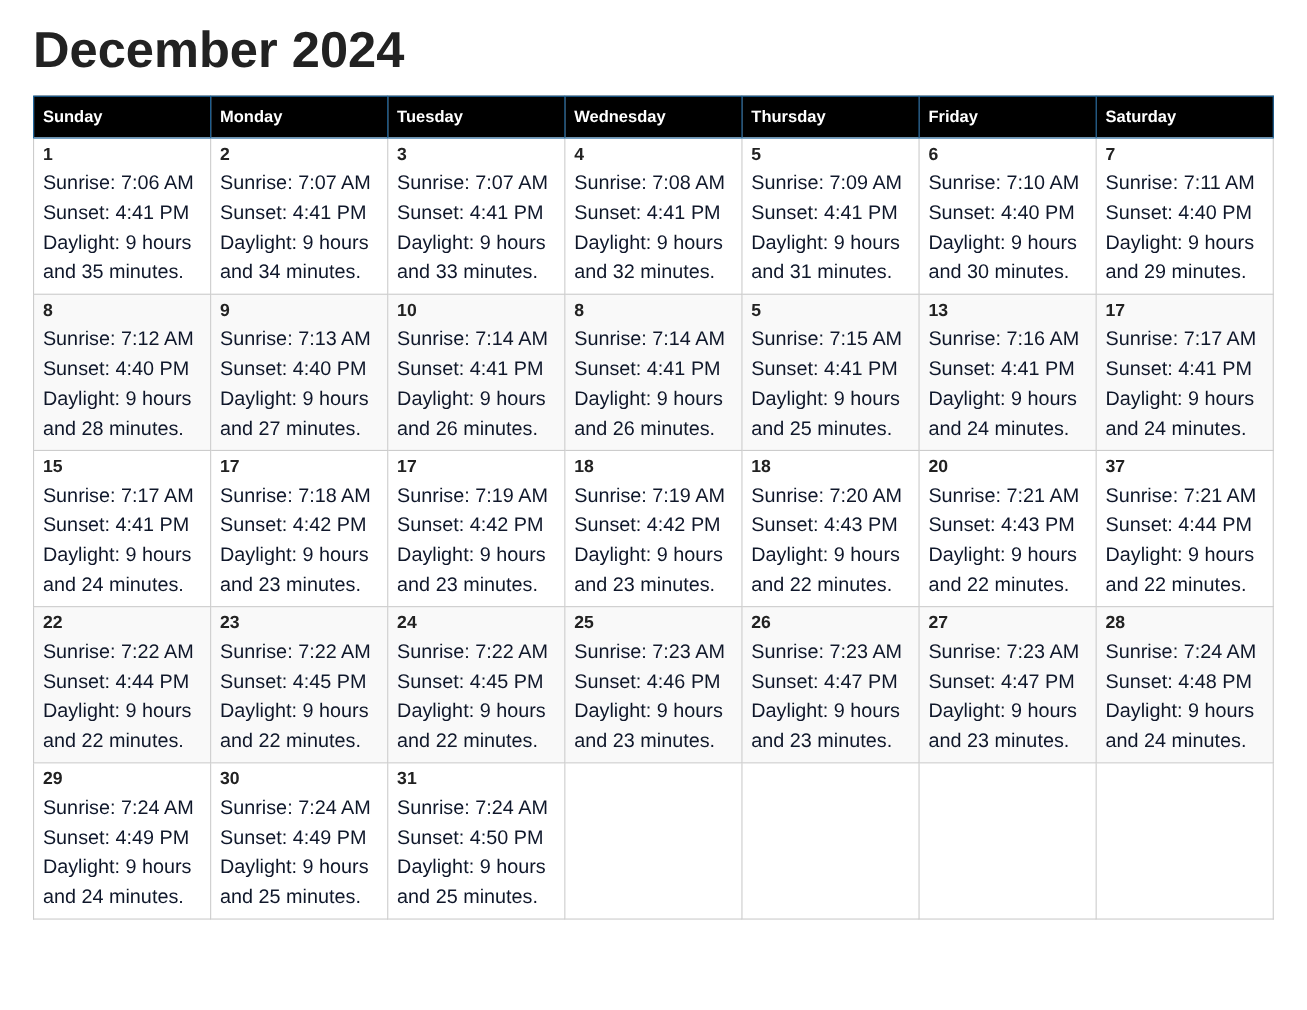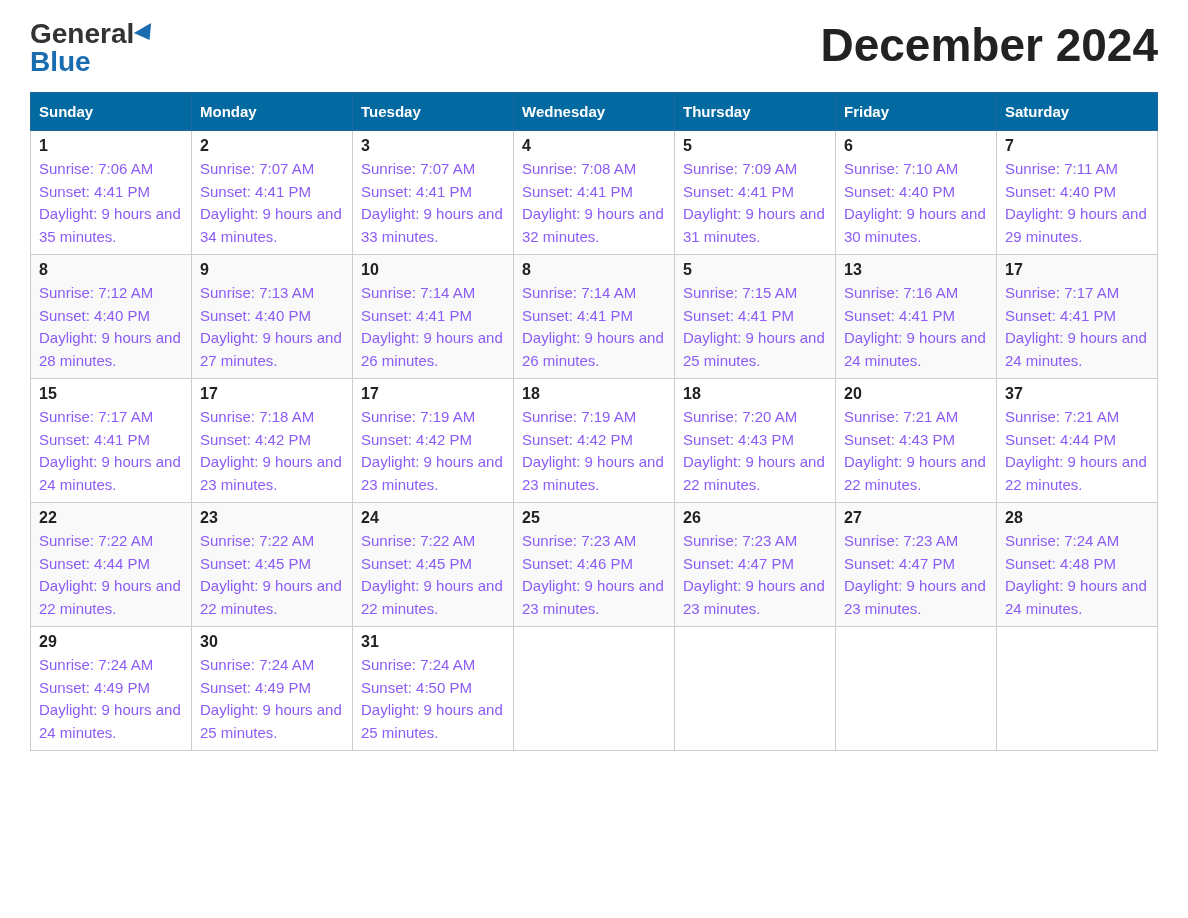--- a/index.html
+++ b/index.html
@@ -61,21 +61,21 @@
       font-size: 20px;
       color: #444;
       margin-top: 4px;
     }
     .calendar-table {
       width: 100%;
       border-collapse: collapse;
       border: 1px solid #bbb;
     }
     .calendar-table th {
-      background-color: #0369a1;
+      background-color: #000000;
       color: #fff;
       font-size: 15px;
       font-weight: bold;
       padding: 10px 8px;
       text-align: left;
       border: 1px solid #2068a0;
     }
     .calendar-table td {
       vertical-align: top;
       padding: 6px 8px;
@@ -86,45 +86,38 @@
       min-height: 100px;
     }
     .day-number {
       font-size: 16px;
       font-weight: bold;
       color: #222;
       display: block;
       margin-bottom: 3px;
     }
     .day-info {
-      font-size: 15px;
-      color: #8b5cf6;
+      font-size: 18px;
+      color: #0f172a;
       line-height: 1.5;
     }
     .empty-cell {
       background: #fff;
     }
     tr:nth-child(even) td {
       background-color: #f9f9f9;
     }
     tr td {
       background-color: #fff;
     }
   </style>
 </head>
 <body>
 
 <div class="header-area">
-  <div class="logo">
-    <div class="logo-row">
-      <span class="logo-general">General</span>
-      <span class="logo-triangle"></span>
-    </div>
-    <span class="logo-blue">Blue</span>
-  </div>
   <div class="title-area">
     <div class="month-title">December 2024</div>
   </div>
 </div>
 
 <table class="calendar-table">
   <thead>
     <tr>
     <th>Sunday</th>
         <th>Monday</th>

